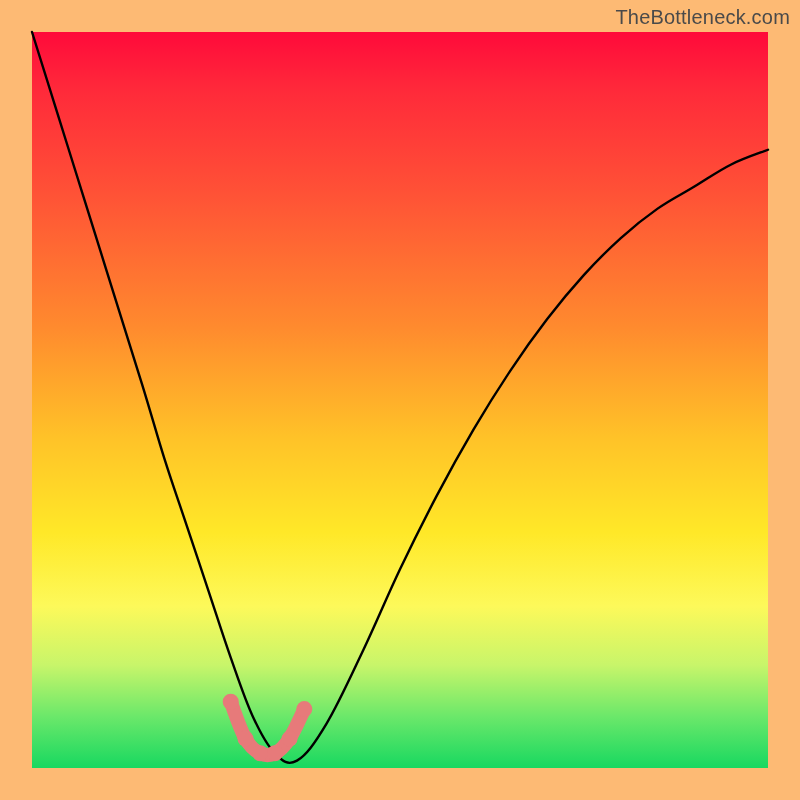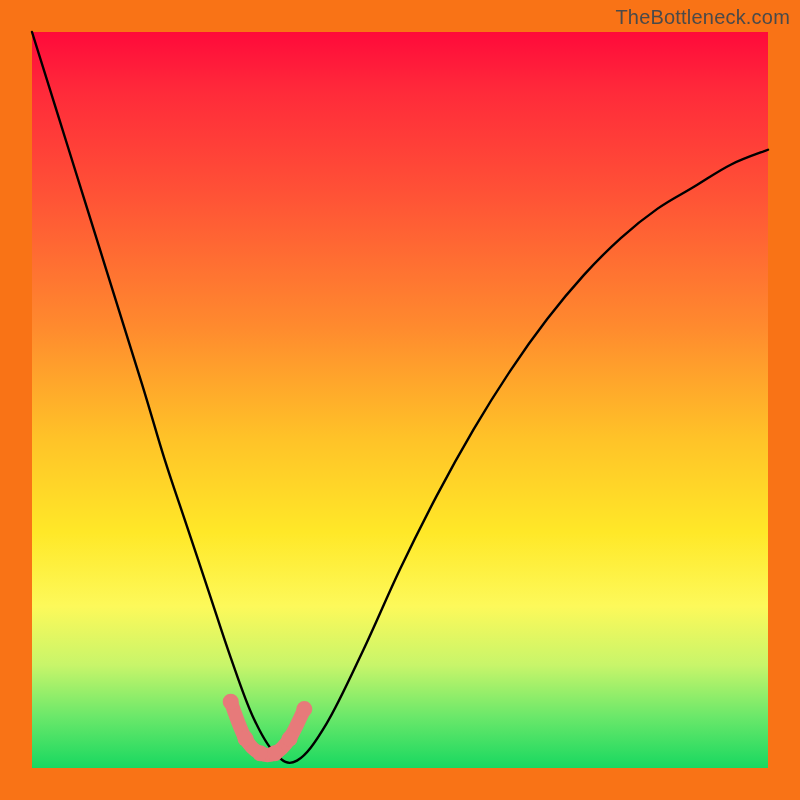--- a/index.html
+++ b/index.html
@@ -10,21 +10,21 @@
     background: #000;
     font-family: Arial, Helvetica, sans-serif;
     overflow: hidden;
   }
   .frame {
     position: absolute;
     left: 0;
     top: 0;
     width: 800px;
     height: 800px;
-    background: #f97316;
+    background: #fdba74;
     text-decoration: underline;
   }
   .plot {
     position: absolute;
     left: 32px;
     top: 32px;
     width: 736px;
     height: 736px;
     
     background: linear-gradient(to bottom,

